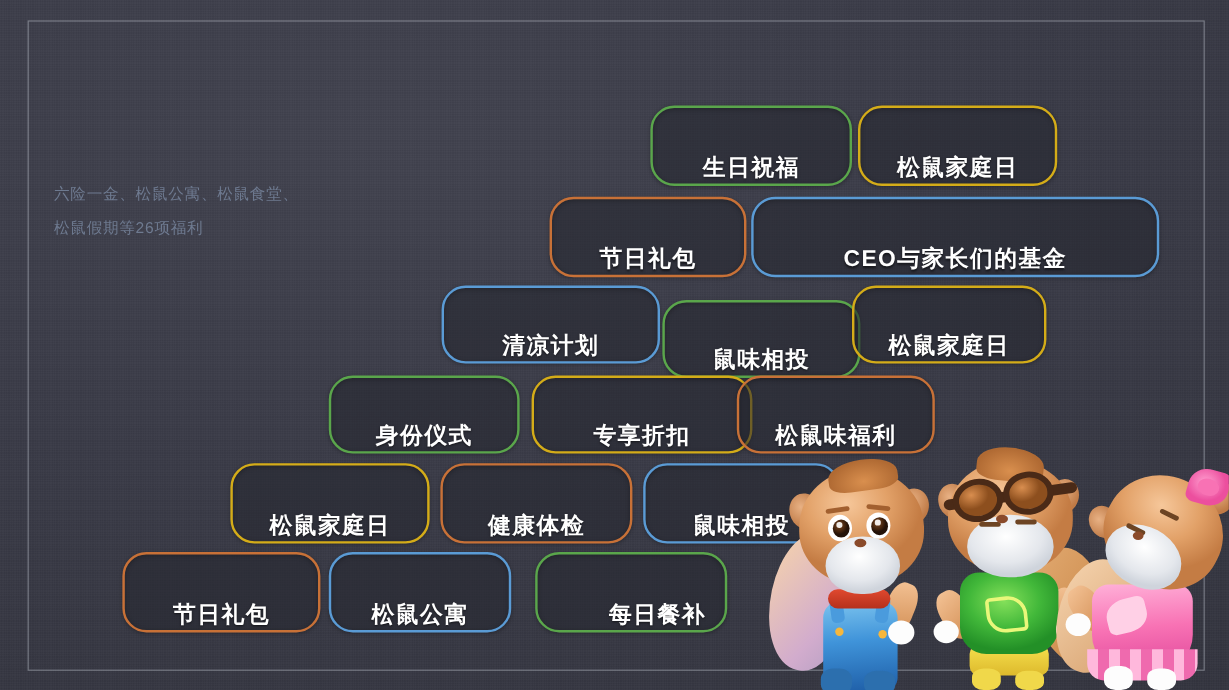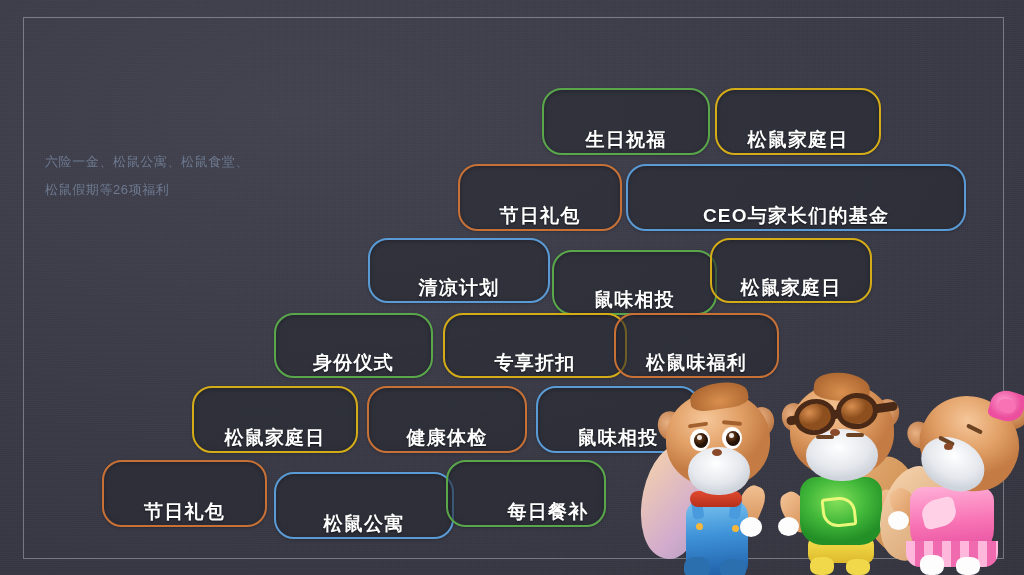--- a/index.html
+++ b/index.html
@@ -253,21 +253,21 @@
       </div>
       <div class="benefit-box" style="left: 367px; top: 386px; width: 160px; height: 67px; border-color: rgb(200, 113, 55);">
         <span class="label">健康体检</span>
       </div>
       <div class="benefit-box" style="left: 536px; top: 386px; width: 164px; height: 67px; border-color: rgb(90, 155, 213);">
         <span class="label">鼠味相投</span>
       </div>
       <div class="benefit-box" style="left: 102px; top: 460px; width: 165px; height: 67px; border-color: rgb(200, 113, 55);">
         <span class="label">节日礼包</span>
       </div>
-      <div class="benefit-box" style="left: 274px; top: 472px; width: 180px; height: 67px; border-color: rgb(90, 155, 213);">
+      <div class="benefit-box" style="left: 274px; top: 460px; width: 152px; height: 67px; border-color: rgb(90, 155, 213);">
         <span class="label">松鼠公寓</span>
       </div>
       <div class="benefit-box" style="left: 446px; top: 460px; width: 160px; height: 67px; border-color: rgb(90, 166, 75); padding-left: 44px;">
         <span class="label">每日餐补</span>
       </div>
     </div>
 
   <div id="mascots">
 
     <div class="mascot" id="mascot-left">

